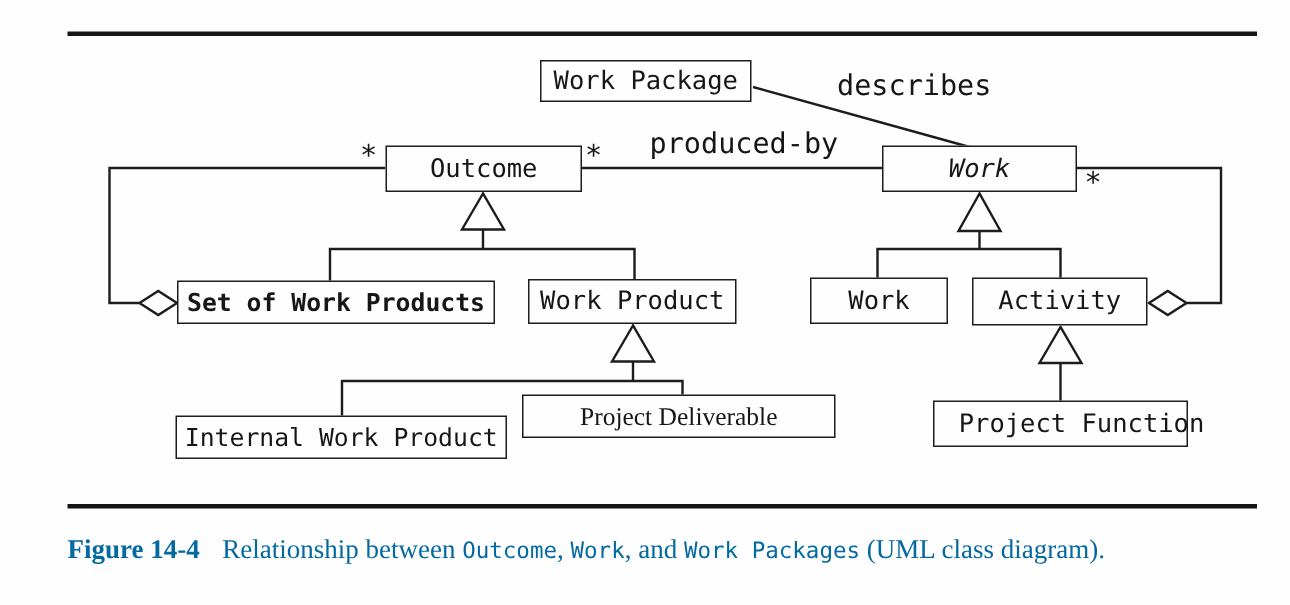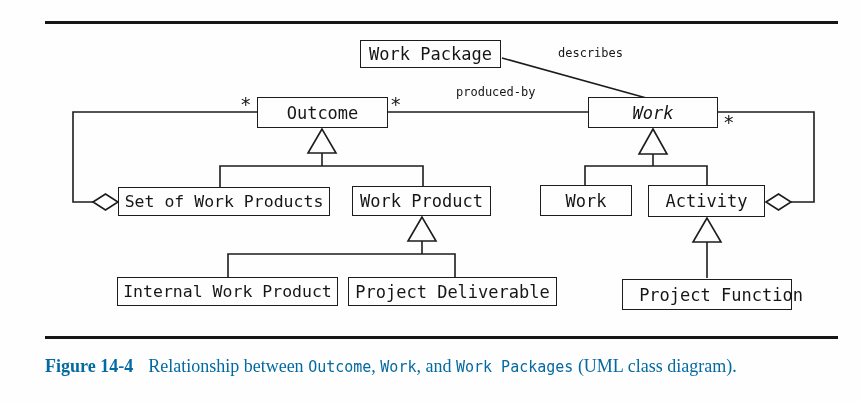--- a/index.html
+++ b/index.html
@@ -47,36 +47,36 @@
     justify-content: center;
     font-size: 17px;
     color: #161616;
     white-space: nowrap;
   }
   .node.italic { font-style: italic; }
 
   .n-work-package        { left: 360px; top: 40px;  width: 141px; height: 28px; }
   .n-outcome             { left: 257px; top: 97px;  width: 131px; height: 31px; }
   .n-work                { left: 588px; top: 97px;  width: 130px; height: 31px; }
-  .n-set-of-work-products{ left: 118px; top: 187px; width: 212px; height: 29px; font-size: 16.5px; }
+  .n-set-of-work-products{ left: 118px; top: 187px; width: 212px; height: 29px; font-size: 16.5px; font-weight: bold; }
   .n-work-product        { left: 352px; top: 186px; width: 139px; height: 30px; }
   .n-task                { left: 540px; top: 185px; width: 92px;  height: 31px; }
   .n-activity            { left: 648px; top: 185px; width: 117px; height: 32px; }
   .n-internal-work-product { left: 117px; top: 277px; width: 221px; height: 29px; font-size: 16.5px; }
-  .n-project-deliverable { left: 348px; top: 277px; width: 209px; height: 29px; }
-  .n-project-function    { left: 622px; top: 279px; width: 170px; height: 31px; padding-left: 28px; }
+  .n-project-deliverable { left: 348px; top: 263px; width: 209px; height: 29px; font-family: Liberation Serif, serif; }
+  .n-project-function    { left: 622px; top: 267px; width: 170px; height: 31px; padding-left: 28px; }
 
   .edge-label {
     position: absolute;
-    font-size: 12px;
+    font-size: 19px;
     color: #161616;
     white-space: nowrap;
   }
   .l-describes   { left: 558px; top: 46px; }
-  .l-produced-by { left: 456px; top: 85px; }
+  .l-produced-by { left: 433px; top: 85px; }
 
   .mult {
     position: absolute;
     font-size: 19px;
     color: #161616;
     line-height: 1;
   }
   .m-outcome-left  { left: 240px; top: 95px; }
   .m-outcome-right { left: 390px; top: 95px; }
   .m-work-right    { left: 723px; top: 113px; }

